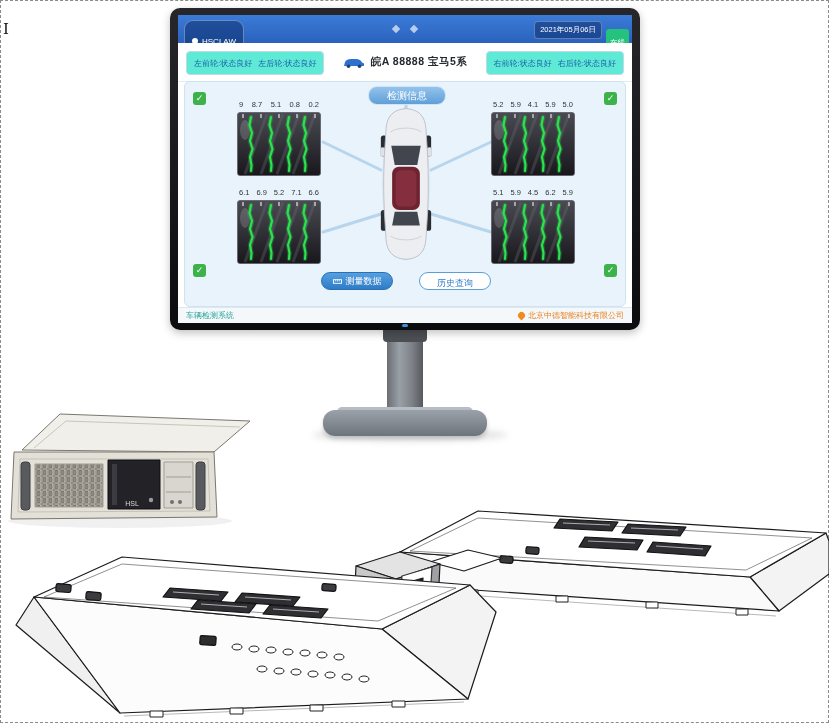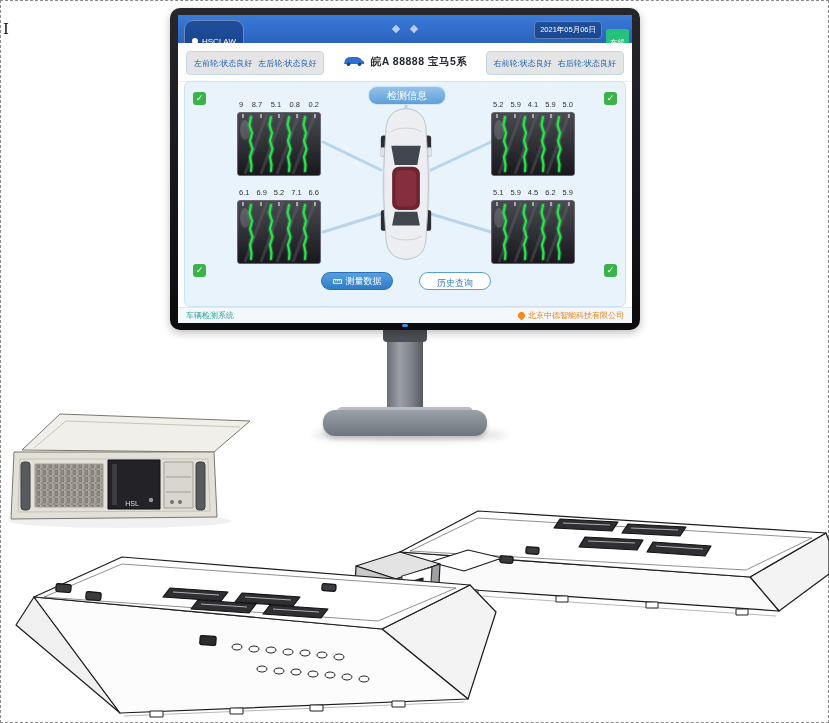--- a/index.html
+++ b/index.html
@@ -34,23 +34,23 @@
   .dot{width:6px;height:6px;border-radius:50%;background:#fff;}
   .hdr-date{position:absolute;right:30px;top:6px;height:16px;display:flex;align-items:center;padding:0 5px;
             background:rgba(12,48,110,.55);border:1px solid rgba(255,255,255,.3);border-radius:4px;color:#fff;font-size:7.5px;white-space:nowrap;}
   .hdr-status{position:absolute;right:3px;top:14px;height:28px;display:flex;align-items:center;padding:0 4px;
               background:#25c27d;border-radius:3px;color:#fff;font-size:7.5px;}
 
   
   .infobar{position:absolute;left:0;top:28px;width:454px;height:38px;background:#fff;border-bottom:1px solid #e4edf5;
            display:flex;align-items:center;justify-content:center;}
   .wheelgrp{position:absolute;top:8px;height:22px;display:flex;align-items:center;gap:6px;padding:0 7px;
-            background:#e5e5e5;border:1px solid #bfd8ee;border-radius:4px;font-size:8px;color:#1e5fae;white-space:nowrap;}
+            background:#5eead4;border:1px solid #bfd8ee;border-radius:4px;font-size:8px;color:#1e5fae;white-space:nowrap;}
   .wheelgrp.l{left:8px}.wheelgrp.r{right:8px}
-  .plate{display:flex;align-items:flex-start;gap:6px;}
+  .plate{display:flex;align-items:flex-end;gap:6px;}
   .plate-text{font-size:10.5px;font-weight:bold;color:#24292f;letter-spacing:.5px;white-space:nowrap;}
 
   
   .panel{position:absolute;left:6px;top:66px;width:442px;height:226px;background:#e9f3fb;
          border:1px solid #cfe2f1;border-radius:6px;box-sizing:border-box;}
   .check{position:absolute;width:13px;height:13px;background:#3eb24a;border-radius:3px;color:#fff;
          font-size:9px;line-height:13px;text-align:center;}
   .check::before{content:"✓";}
   .c-tl{left:8px;top:10px}.c-tr{right:8px;top:10px}.c-bl{left:8px;bottom:29px}.c-br{right:8px;bottom:29px}
   .tirecard{position:absolute;width:84px;}

